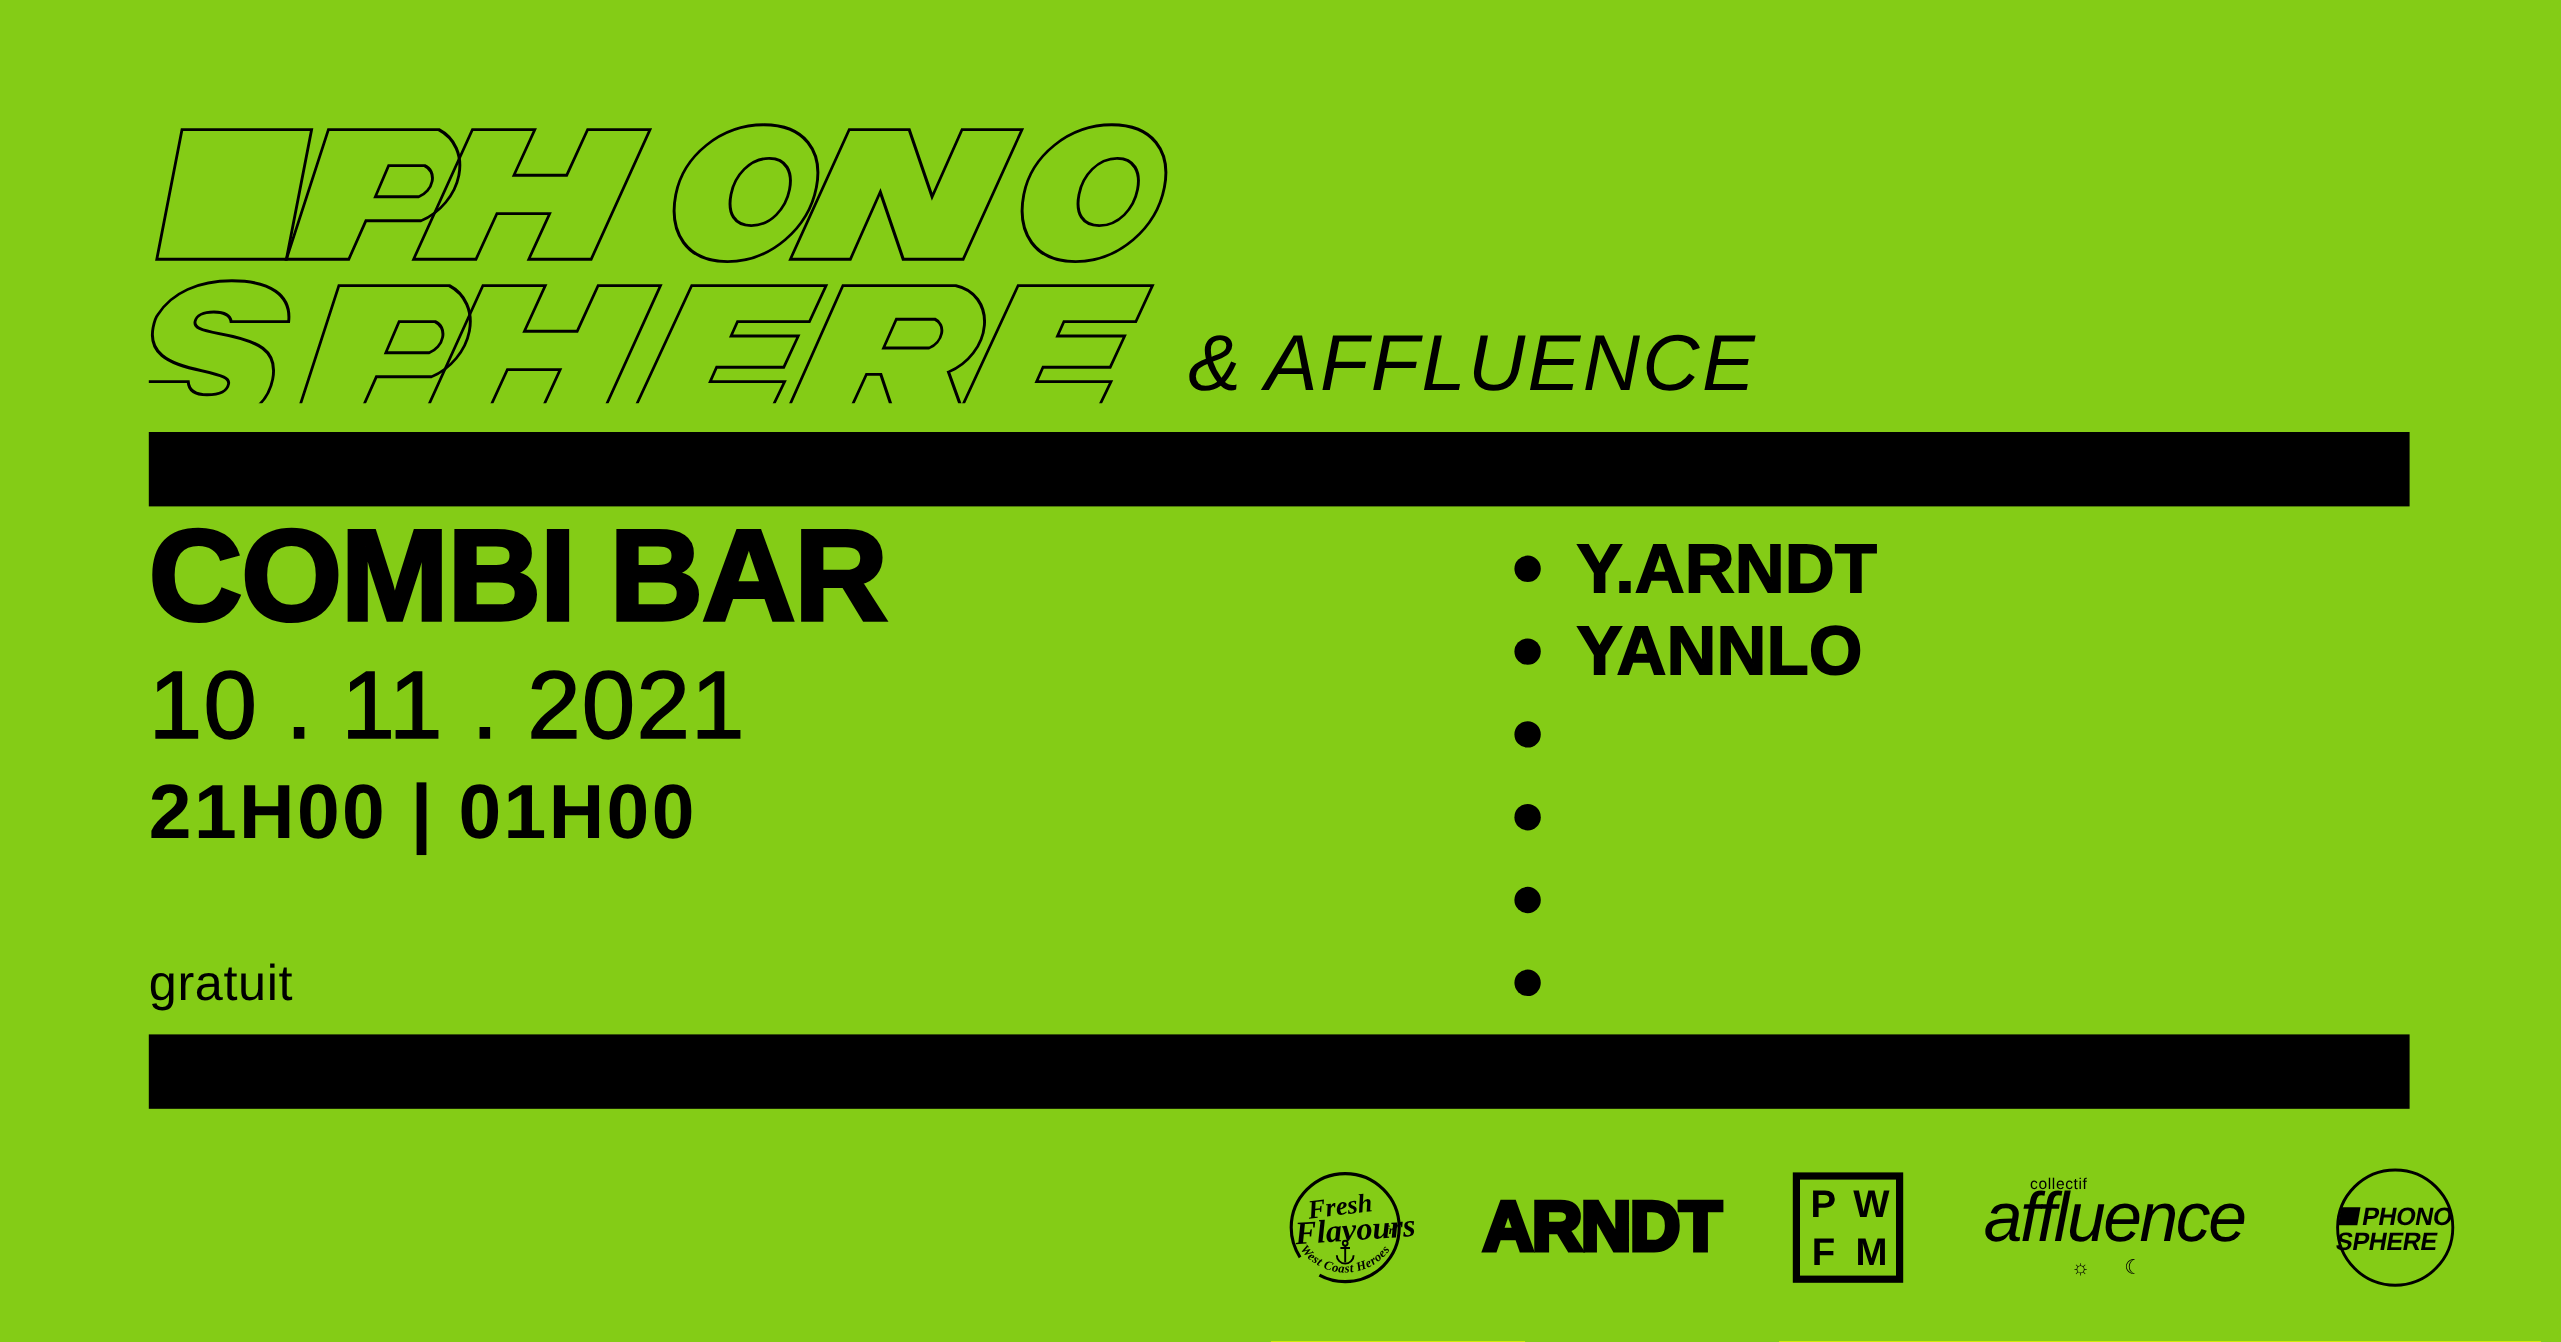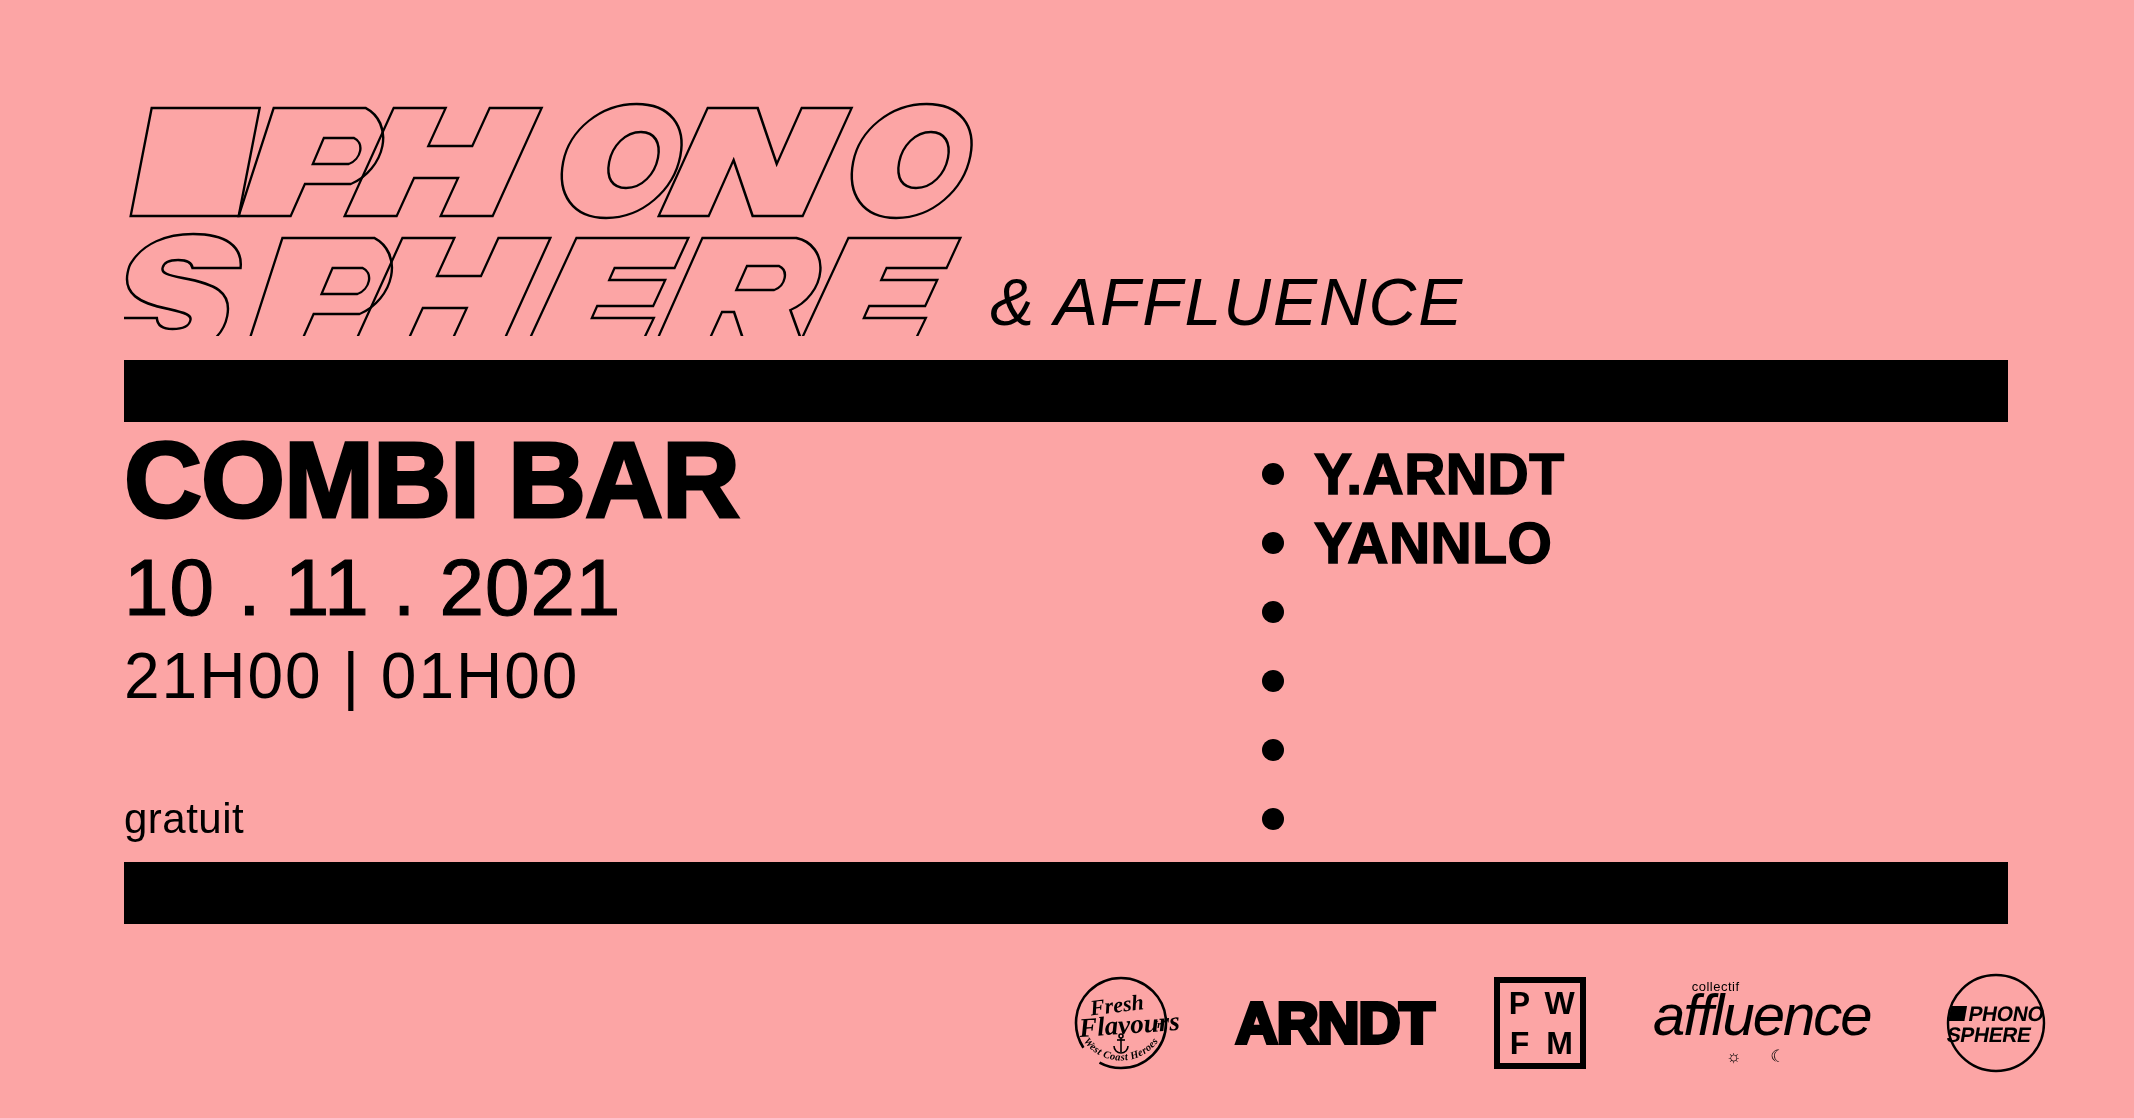--- a/index.html
+++ b/index.html
@@ -7,21 +7,21 @@
     padding: 0;
     background: #ffff00;
   }
   body {
     font-family: "Liberation Sans", sans-serif;
   }
   #poster {
     position: relative;
     width: 2134px;
     height: 1118px;
-    background: #fca5a5;
+    background: #84cc16;
     overflow: hidden;
   }
 
   
   #logo-lockup {
     position: absolute;
     left: 124px;
     top: 96px;
     width: 1520px;
     height: 240px;
@@ -59,21 +59,21 @@
     font-size: 80px;
     font-weight: 400;
     letter-spacing: 1px;
     line-height: 1.1;
     color: #000;
     margin: 10px 0 0 0;
     -webkit-text-stroke: 1.2px #000;
   }
   #event-hours {
     font-size: 64px;
-    font-weight: 400;
+    font-weight: 700;
     letter-spacing: 2px;
     line-height: 1.15;
     color: #000;
     margin: 8px 0 17px 0;
   }
   #price-note {
     position: absolute;
     left: 124px;
     top: 795px;
     font-size: 42px;

